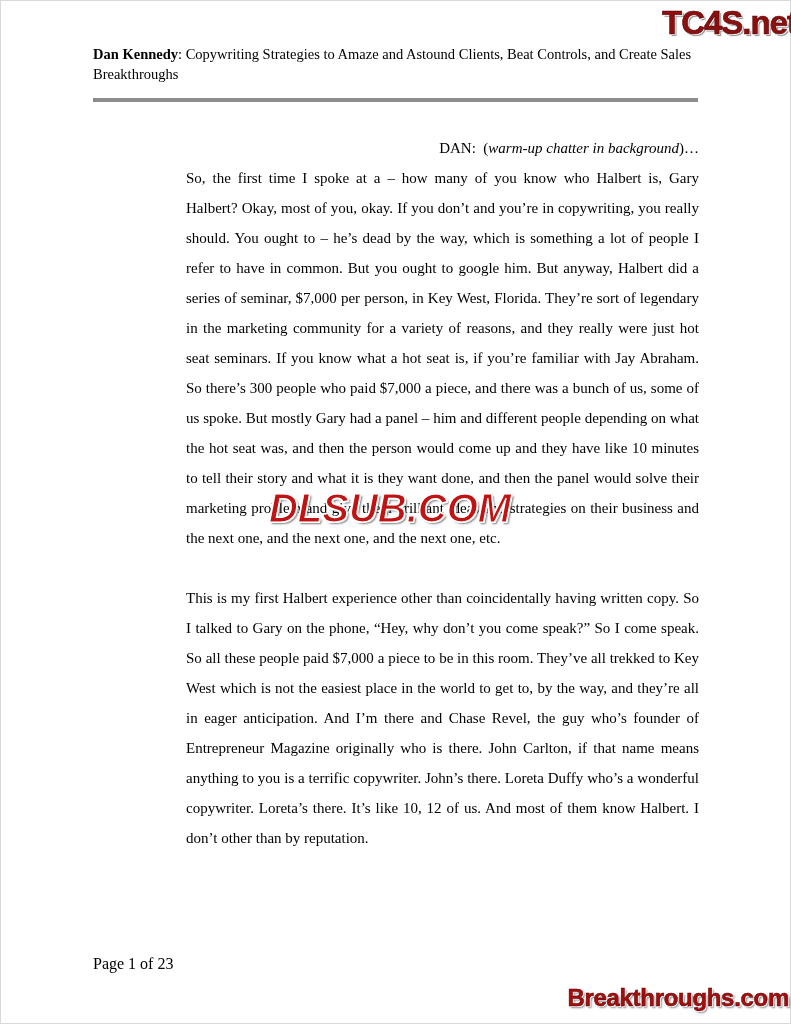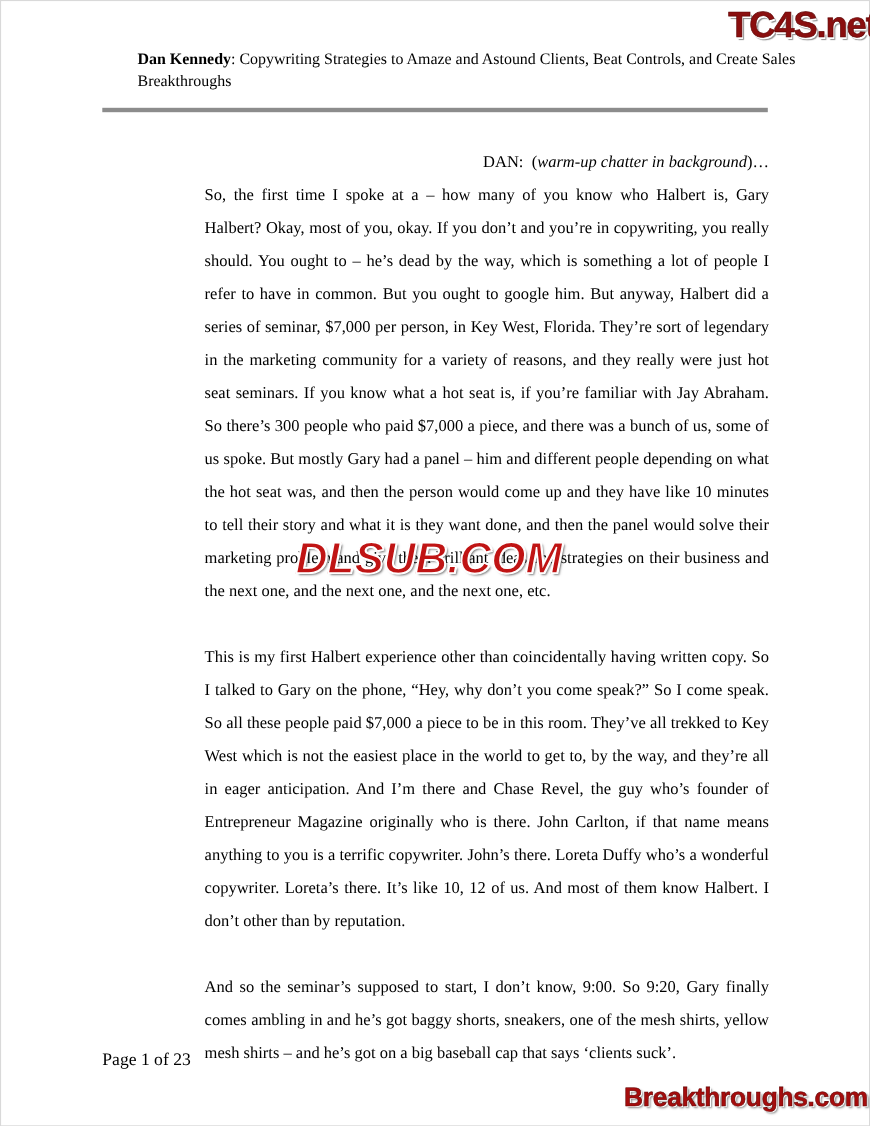--- a/index.html
+++ b/index.html
@@ -41,21 +41,20 @@
   }
 
   
   .header {
     position: absolute;
     top: 44px;
     left: 93px;
     width: 605px;
     font-size: 14.5px;
     line-height: 1.38;
-    margin-left: 32px;
   }
   .header .author {
     font-weight: bold;
   }
   .header-line2 {
     margin-top: 1px;
   }
   .header-rule {
     position: absolute;
     top: 98px;
@@ -164,21 +163,20 @@
 
   <div class="header">
     <div><span class="author">Dan Kennedy</span><span>: Copywriting Strategies to Amaze and Astound Clients, Beat Controls, and Create Sales Breakthroughs</span></div>
   </div>
   <div class="header-rule"></div>
 
   <div class="body-col">
     <p class="speaker"><span>DAN:</span>&nbsp;&nbsp;(<span class="ital">warm-up chatter in background</span>)<span>…</span></p>
     <p>So, the first time I spoke at a – how many of you know who Halbert is, Gary Halbert? Okay, most of you, okay. If you don’t and you’re in copywriting, you really should. You ought to – he’s dead by the way, which is something a lot of people I refer to have in common. But you ought to google him. But anyway, Halbert did a series of seminar, $7,000 per person, in Key West, Florida. They’re sort of legendary in the marketing community for a variety of reasons, and they really were just hot seat seminars. If you know what a hot seat is, if you’re familiar with Jay Abraham. So there’s 300 people who paid $7,000 a piece, and there was a bunch of us, some of us spoke. But mostly Gary had a panel – him and different people depending on what the hot seat was, and then the person would come up and they have like 10 minutes to tell their story and what it is they want done, and then the panel would solve their marketing problem and give them brilliant ideas and strategies on their business and the next one, and the next one, and the next one, etc.</p>
     <p class="gap">This is my first Halbert experience other than coincidentally having written copy. So I talked to Gary on the phone, “Hey, why don’t you come speak?” So I come speak. So all these people paid $7,000 a piece to be in this room. They’ve all trekked to Key West which is not the easiest place in the world to get to, by the way, and they’re all in eager anticipation. And I’m there and Chase Revel, the guy who’s founder of Entrepreneur Magazine originally who is there. John Carlton, if that name means anything to you is a terrific copywriter. John’s there. Loreta Duffy who’s a wonderful copywriter. Loreta’s there. It’s like 10, 12 of us. And most of them know Halbert. I don’t other than by reputation.</p>
-    <p class="gap">And so the seminar’s supposed to start, I don’t know, 9:00. So 9:20, Gary finally comes ambling in and he’s got baggy shorts, sneakers, one of the mesh shirts, yellow mesh shirts – and he’s got on a big baseball cap that says ‘clients suck’.</p>
   </div>
 
   <div class="dlsub-watermark">
     <span class="inner">DLSUB.COM</span>
   </div>
 
   <div class="footer-page">Page 1 of 23</div>
 
   <div class="tx-watermark">Breakthroughs.com</div>
 

